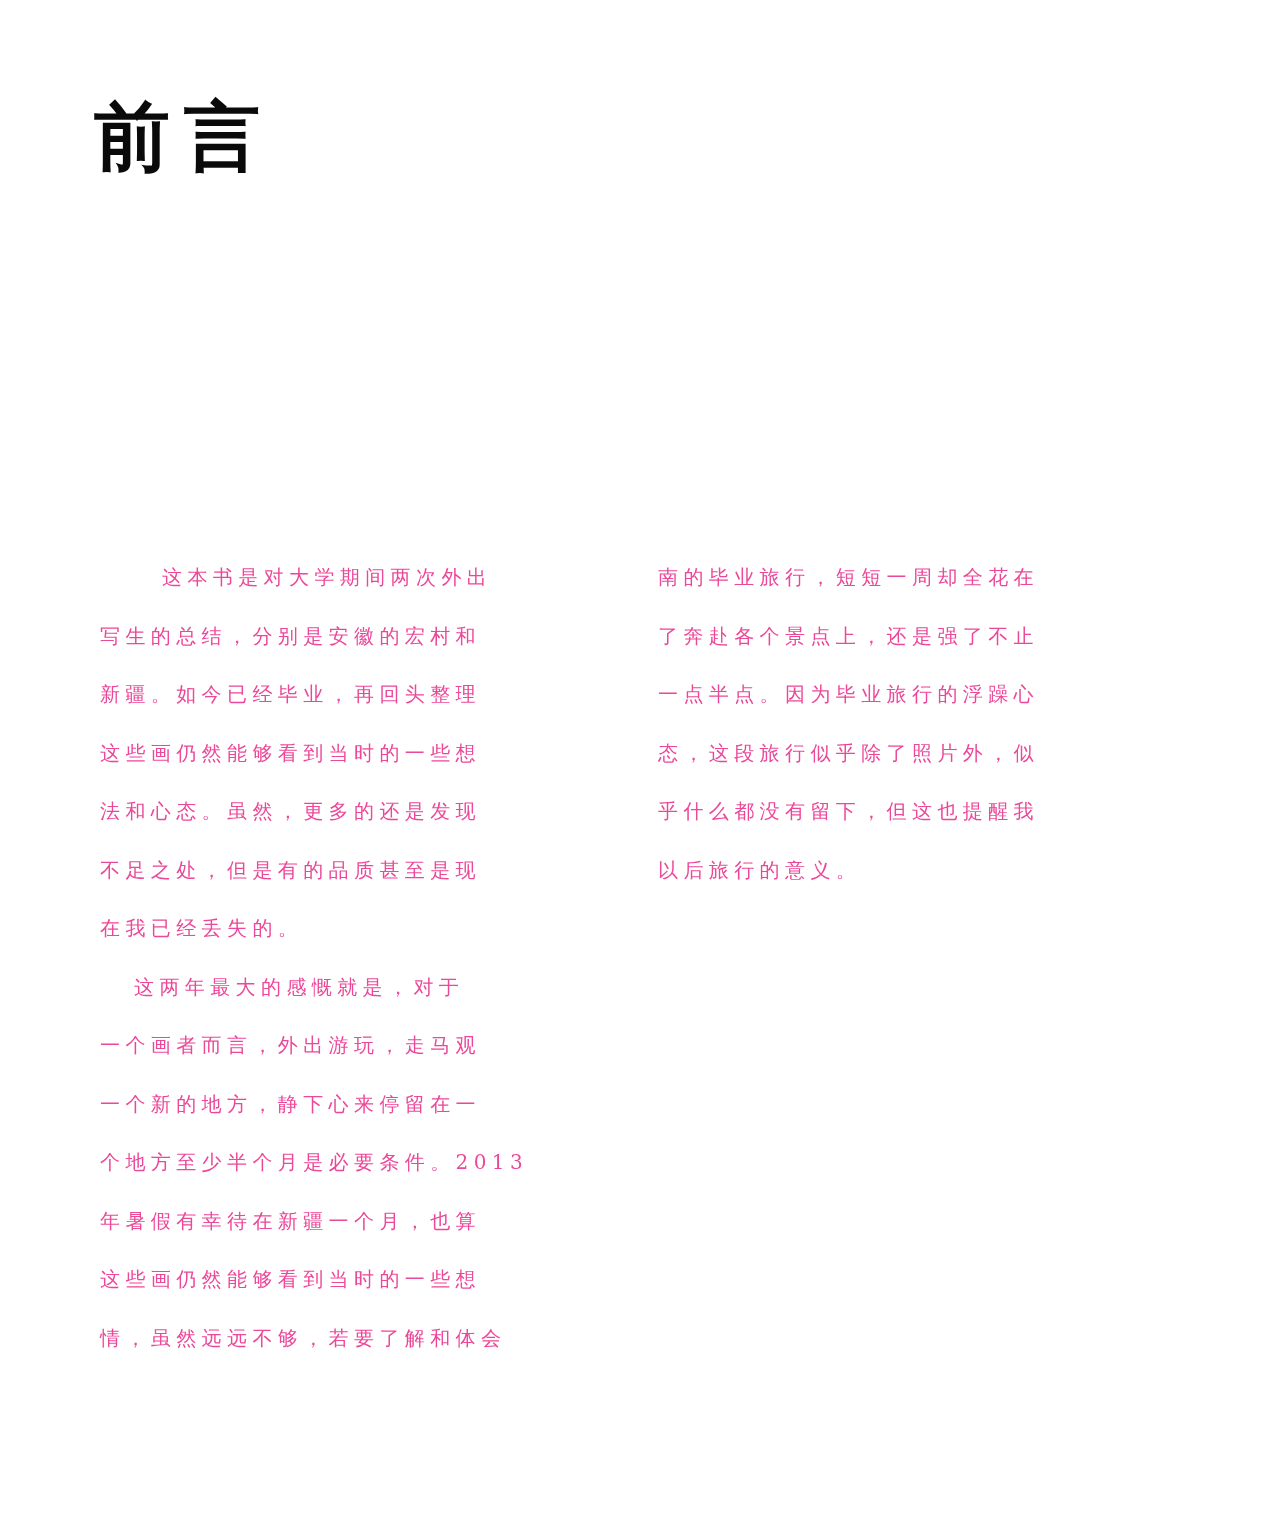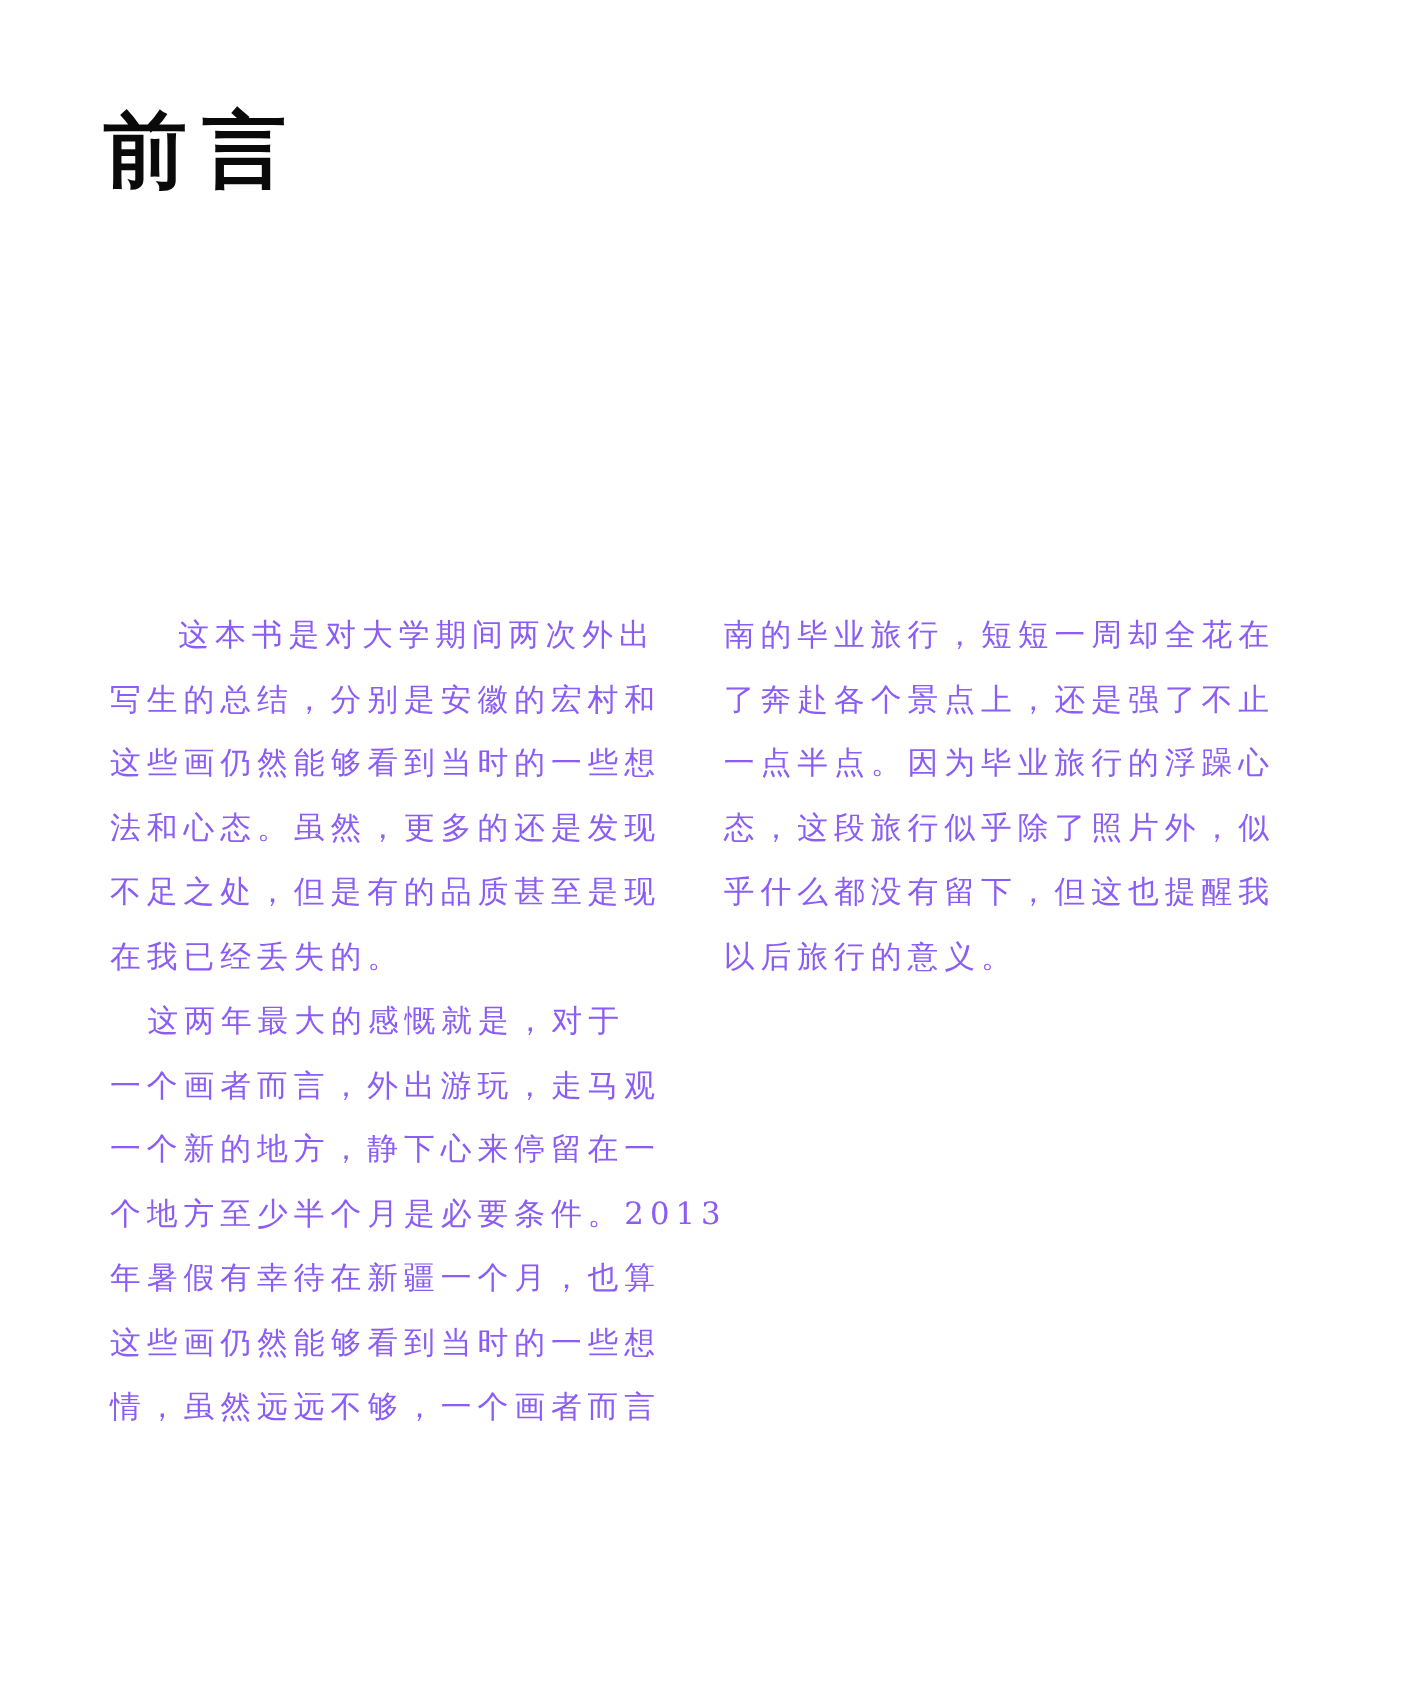--- a/index.html
+++ b/index.html
@@ -30,50 +30,51 @@
     position: absolute;
     top: 548px;
     width: 520px;
   }
   .col-left { left: 100px; }
   .col-right { left: 658px; }
   .line {
     display: block;
     height: 58.5px;
     line-height: 58.5px;
-    font-size: 28px;
+    font-size: 20px;
     letter-spacing: 5.4px;
     white-space: nowrap;
-    color: #8b5cf6;
+    color: #ec4899;
   }
   .indent-1 { padding-left: 62px; }
   .indent-2 { padding-left: 34px; }
 </style>
 </head>
 <body>
 
 <h1 class="title">前言</h1>
 
 <div class="column col-left">
   <div>
     <span class="line indent-1">这本书是对大学期间两次外出</span>
     <span class="line">写生的总结，分别是安徽的宏村和</span>
+    <span class="line">新疆。如今已经毕业，再回头整理</span>
     <span class="line">这些画仍然能够看到当时的一些想</span>
     <span class="line">法和心态。虽然，更多的还是发现</span>
     <span class="line">不足之处，但是有的品质甚至是现</span>
     <span class="line">在我已经丢失的。</span>
   </div>
   <div>
     <span class="line indent-2">这两年最大的感慨就是，对于</span>
     <span class="line">一个画者而言，外出游玩，走马观</span>
     <span class="line">一个新的地方，静下心来停留在一</span>
     <span class="line">个地方至少半个月是必要条件。2013</span>
     <span class="line">年暑假有幸待在新疆一个月，也算</span>
     <span class="line">这些画仍然能够看到当时的一些想</span>
-    <span class="line">情，虽然远远不够，一个画者而言</span>
+    <span class="line">情，虽然远远不够，若要了解和体会</span>
   </div>
 </div>
 
 <div class="column col-right">
   <span class="line">南的毕业旅行，短短一周却全花在</span>
   <span class="line">了奔赴各个景点上，还是强了不止</span>
   <span class="line">一点半点。因为毕业旅行的浮躁心</span>
   <span class="line">态，这段旅行似乎除了照片外，似</span>
   <span class="line">乎什么都没有留下，但这也提醒我</span>
   <span class="line">以后旅行的意义。</span>

